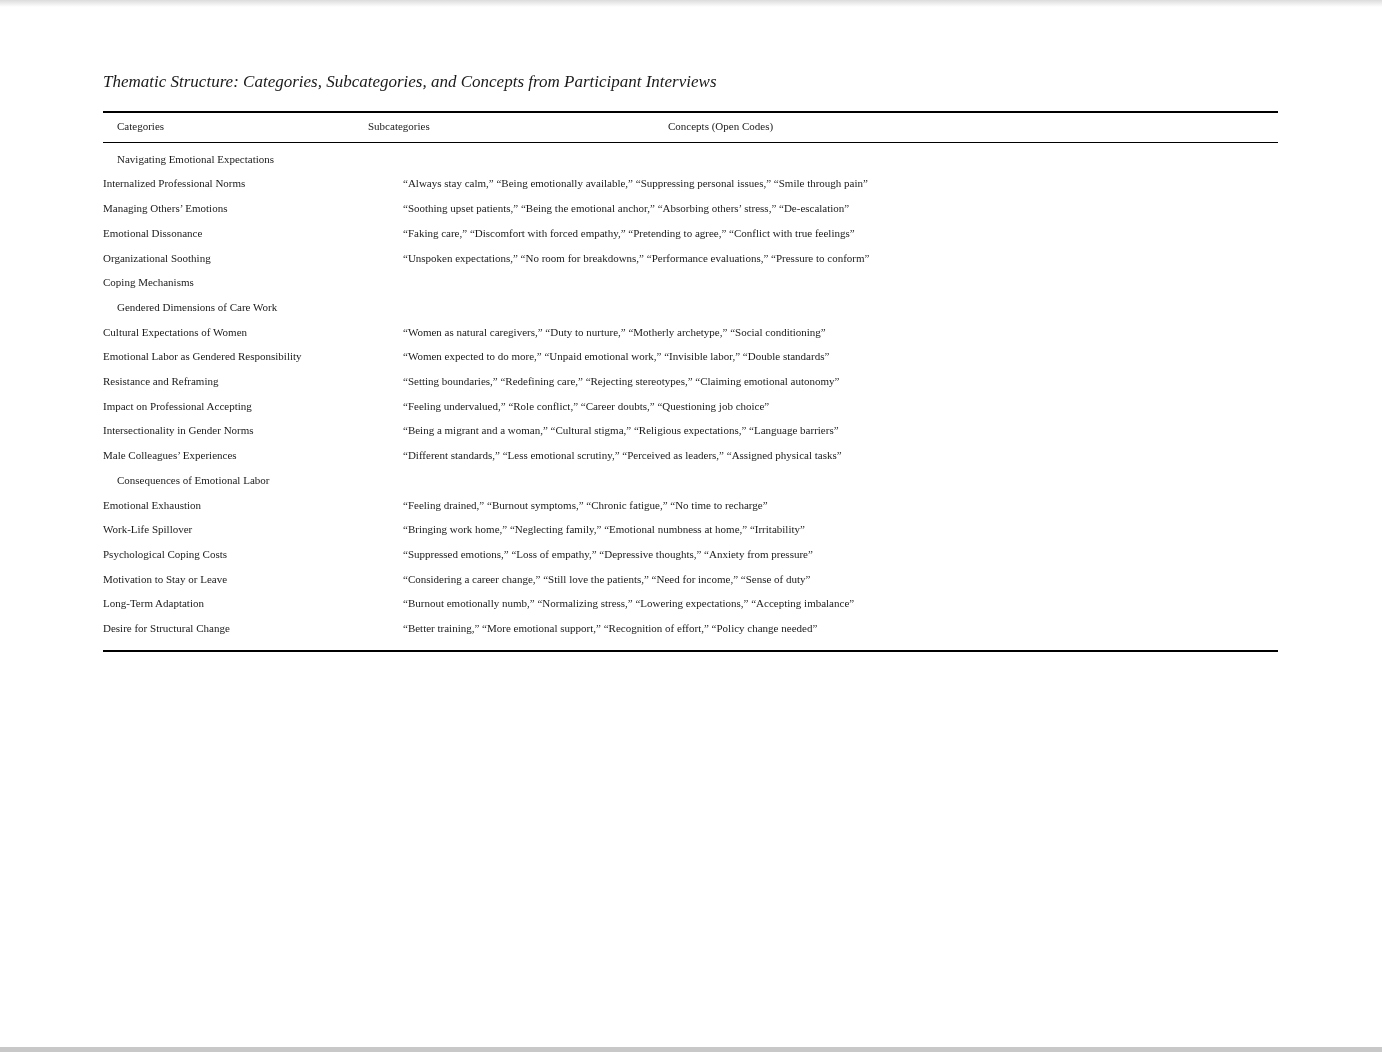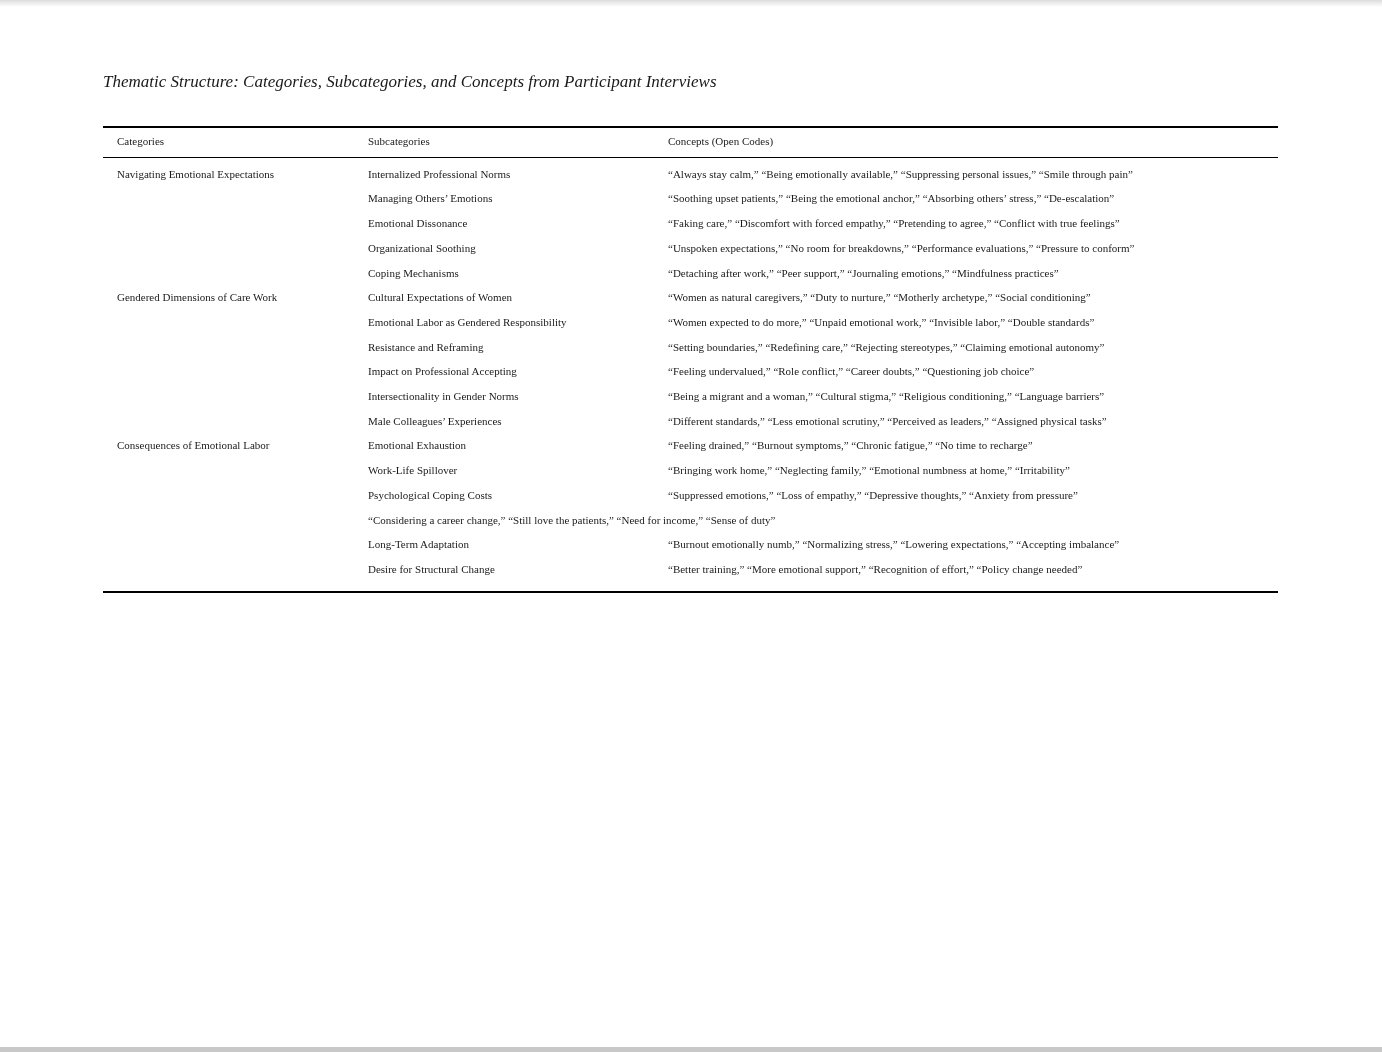--- a/index.html
+++ b/index.html
@@ -19,21 +19,21 @@
     position: absolute; bottom: 0; left: 0; right: 0; height: 5px;
     background: #c8c8c8;
   }
   .sheet {
     padding: 72px 104px 0 103px; 
   }
   .doc-title {
     font-style: italic;
     font-size: 17px;
     line-height: 20px;
-    margin-bottom: 34px;
+    margin-bottom: 19px;
     font-weight: normal;
   }
   .thematic-table {
     width: 1175px;
     border-top: 2px solid #000;
     border-bottom: 2px solid #000;
     font-size: 11px;
     line-height: 24.7px;
   }
   .header-row {
@@ -41,21 +41,21 @@
     border-bottom: 1px solid #000;
     padding: 1px 0 3px 0;
   }
   .cell-cat { width: 265px; padding-left: 14px; padding-right: 22px; text-align: justify; }
   .cell-sub { width: 300px; padding-right: 18px; text-align: justify; }
   .cell-con { width: 610px; padding-right: 10px; text-align: justify; }
   .header-row .cell-cat, .header-row .cell-sub, .header-row .cell-con {
     text-align: left;
   }
   .t-body { padding-top: 4px; padding-bottom: 9px; }
-  .t-group { display: flex; }
+  .t-group { display: flex; flex-direction: column; }
   .group-rows { display: flex; flex-direction: column; width: 910px; }
   .t-row { display: flex; align-items: center; }
 </style>
 </head>
 <body>
 
 <div class="screen-top-edge"></div>
 
 <div class="sheet">
   <h1 class="doc-title">Thematic Structure: Categories, Subcategories, and Concepts from Participant Interviews</h1>
@@ -81,21 +81,20 @@
             <div class="t-row">
               <div class="cell-sub">Emotional Dissonance</div>
               <div class="cell-con">“Faking care,” “Discomfort with forced empathy,” “Pretending to agree,” “Conflict with true feelings”</div>
             </div>
             <div class="t-row">
               <div class="cell-sub">Organizational Soothing</div>
               <div class="cell-con">“Unspoken expectations,” “No room for breakdowns,” “Performance evaluations,” “Pressure to conform”</div>
             </div>
             <div class="t-row">
               <div class="cell-sub">Coping Mechanisms</div>
-              <div class="cell-con">“Detaching after work,” “Peer support,” “Journaling emotions,” “Mindfulness practices”</div>
             </div>
           </div>
         </div>
         <div class="t-group">
           <div class="cell-cat">Gendered Dimensions of Care Work</div>
           <div class="group-rows">
             <div class="t-row">
               <div class="cell-sub">Cultural Expectations of Women</div>
               <div class="cell-con">“Women as natural caregivers,” “Duty to nurture,” “Motherly archetype,” “Social conditioning”</div>
             </div>
@@ -106,21 +105,21 @@
             <div class="t-row">
               <div class="cell-sub">Resistance and Reframing</div>
               <div class="cell-con">“Setting boundaries,” “Redefining care,” “Rejecting stereotypes,” “Claiming emotional autonomy”</div>
             </div>
             <div class="t-row">
               <div class="cell-sub">Impact on Professional Accepting</div>
               <div class="cell-con">“Feeling undervalued,” “Role conflict,” “Career doubts,” “Questioning job choice”</div>
             </div>
             <div class="t-row">
               <div class="cell-sub">Intersectionality in Gender Norms</div>
-              <div class="cell-con">“Being a migrant and a woman,” “Cultural stigma,” “Religious conditioning,” “Language barriers”</div>
+              <div class="cell-con">“Being a migrant and a woman,” “Cultural stigma,” “Religious expectations,” “Language barriers”</div>
             </div>
             <div class="t-row">
               <div class="cell-sub">Male Colleagues’ Experiences</div>
               <div class="cell-con">“Different standards,” “Less emotional scrutiny,” “Perceived as leaders,” “Assigned physical tasks”</div>
             </div>
           </div>
         </div>
         <div class="t-group">
           <div class="cell-cat">Consequences of Emotional Labor</div>
           <div class="group-rows">
@@ -130,20 +129,21 @@
             </div>
             <div class="t-row">
               <div class="cell-sub">Work-Life Spillover</div>
               <div class="cell-con">“Bringing work home,” “Neglecting family,” “Emotional numbness at home,” “Irritability”</div>
             </div>
             <div class="t-row">
               <div class="cell-sub">Psychological Coping Costs</div>
               <div class="cell-con">“Suppressed emotions,” “Loss of empathy,” “Depressive thoughts,” “Anxiety from pressure”</div>
             </div>
             <div class="t-row">
+              <div class="cell-sub">Motivation to Stay or Leave</div>
               <div class="cell-con">“Considering a career change,” “Still love the patients,” “Need for income,” “Sense of duty”</div>
             </div>
             <div class="t-row">
               <div class="cell-sub">Long-Term Adaptation</div>
               <div class="cell-con">“Burnout emotionally numb,” “Normalizing stress,” “Lowering expectations,” “Accepting imbalance”</div>
             </div>
             <div class="t-row">
               <div class="cell-sub">Desire for Structural Change</div>
               <div class="cell-con">“Better training,” “More emotional support,” “Recognition of effort,” “Policy change needed”</div>
             </div>

